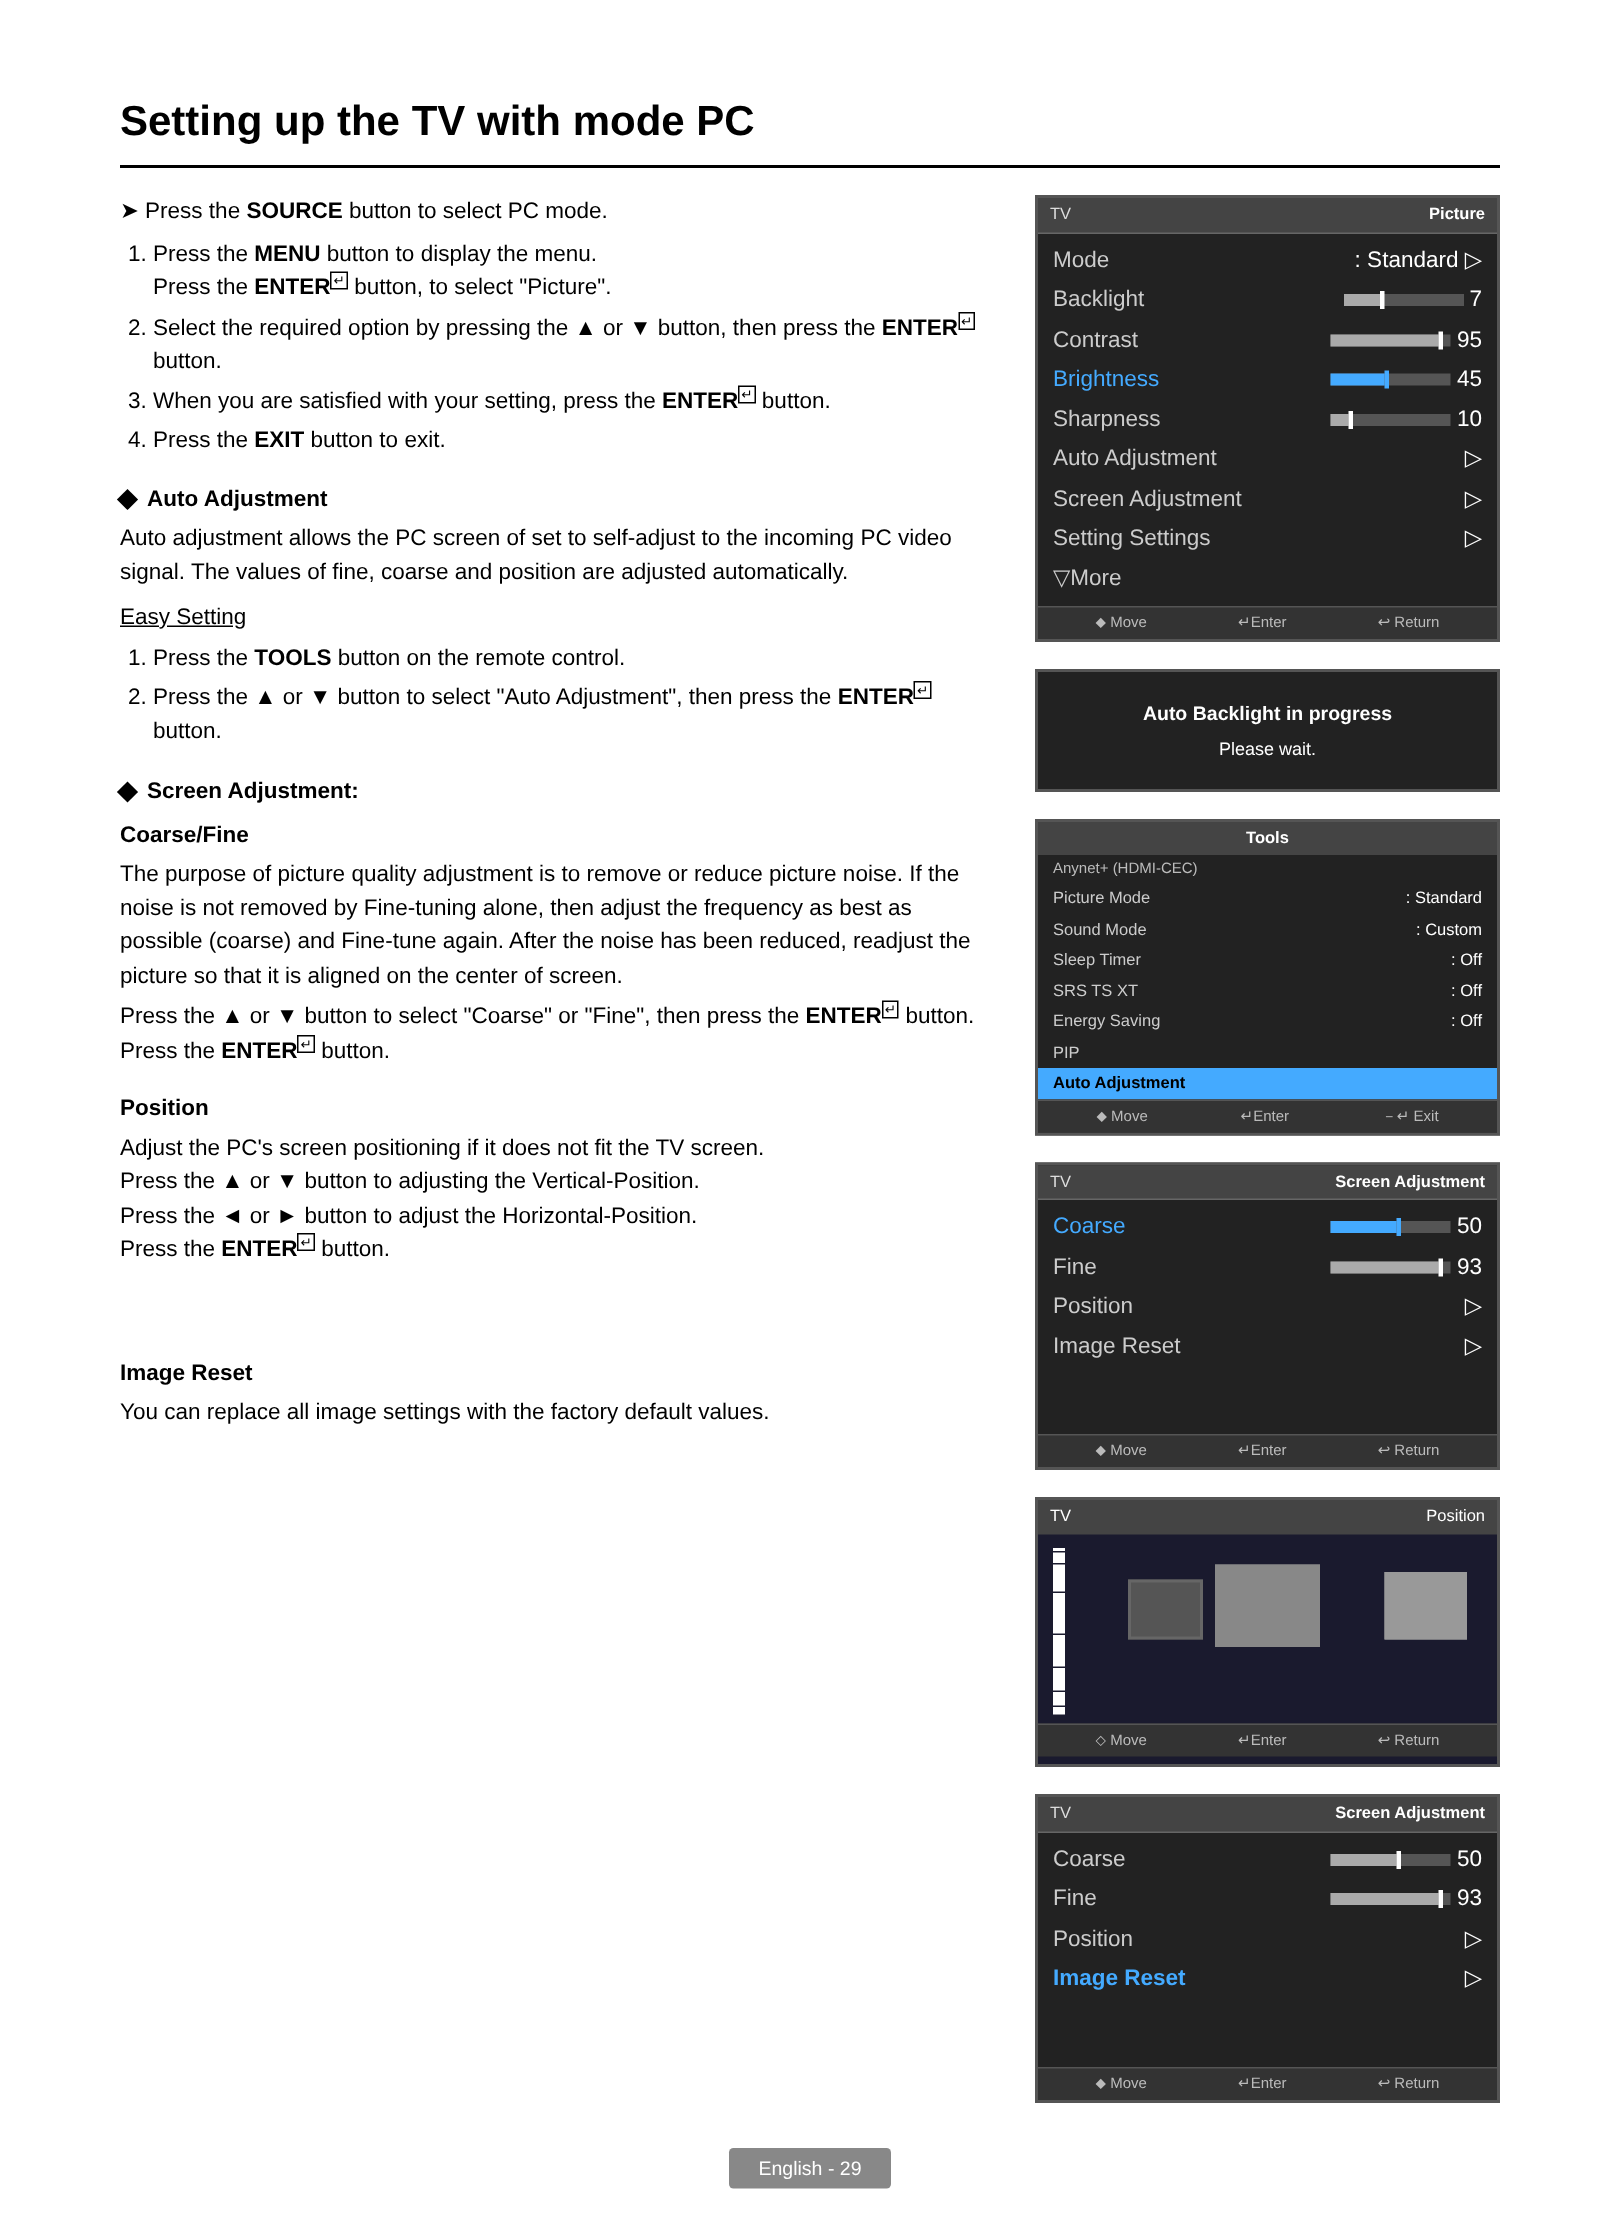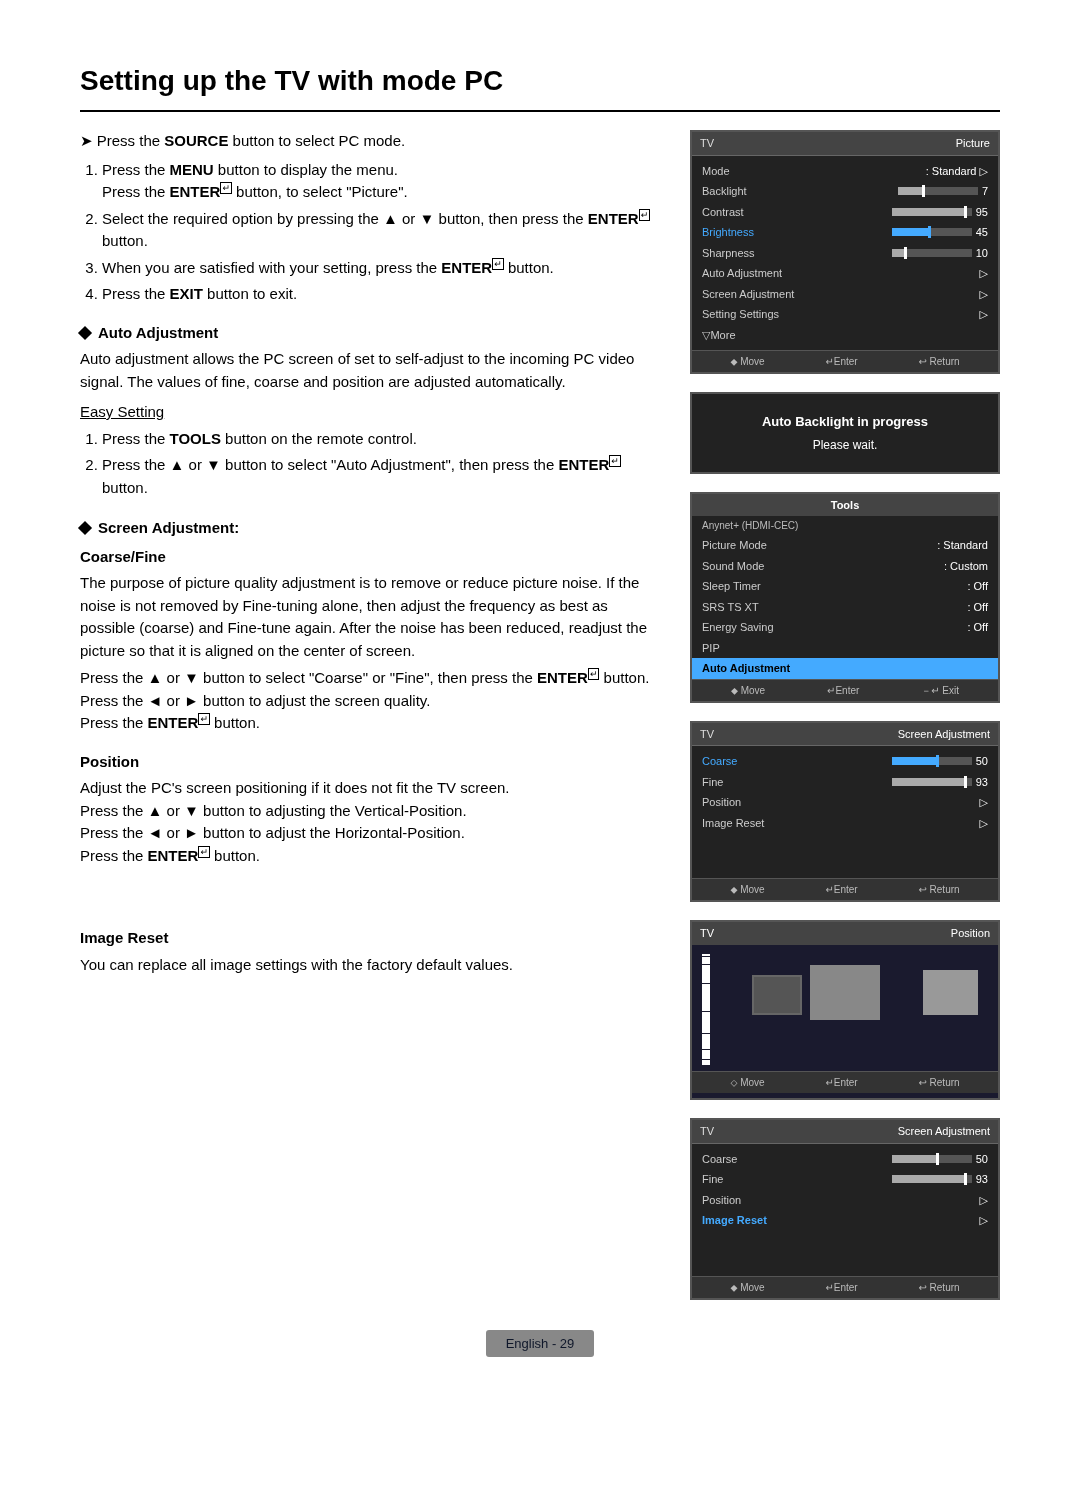--- a/index.html
+++ b/index.html
@@ -123,34 +123,34 @@
       font-size: 11px;
       border-bottom: 1px solid #666;
     }
 
     .tv-panel-header .tv-label {
       color: #ddd;
     }
 
     .tv-panel-header .tv-section-label {
       color: #fff;
-      font-weight: normal;
+      font-weight: bold;
       margin-left: 14px;
     }
 
     .tv-panel-body {
       padding: 5px 10px 5px 10px;
     }
 
     .tv-row {
       display: flex;
       justify-content: space-between;
       align-items: center;
       padding: 2px 0;
-      font-size: 11px;
+      font-size: 15px;
       gap: 22px;
     }
 
     .tv-row.highlighted {
       color: #4af;
     }
 
     .tv-row .tv-row-label {
       color: #ccc;
       white-space: nowrap;
@@ -344,21 +344,21 @@
     }
 
     .page-footer {
       text-align: center;
       margin-top: 30px;
     }
 
     .page-footer-box {
       display: inline-block;
       background: #888;
-      color: #0f172a;
+      color: #ffffff;
       padding: 4px 20px;
       font-size: 13px;
       border-radius: 3px;
     }
 
     .tv-anynet {
       font-size: 10px;
       color: #bbb;
       padding: 2px 10px;
     }
@@ -399,21 +399,20 @@
     </div>
 
     <div class="section" style="margin-top:18px;">
       <div class="section-title">
         <span class="diamond"></span>
         <span><b>Screen Adjustment:</b></span>
       </div>
       <div class="sub-section-title">Coarse/Fine</div>
       <p>The purpose of picture quality adjustment is to remove or reduce picture noise. If the noise is not removed by Fine-tuning alone, then adjust the frequency as best as possible (coarse) and Fine-tune again. After the noise has been reduced, readjust the picture so that it is aligned on the center of screen.</p>
       <p style="margin-top:5px;">Press the ▲ or ▼ button to select "Coarse" or "Fine", then press the <b>ENTER</b><span style="font-size:9px;vertical-align:super;border:1px solid #000;padding:0 1px;">↵</span> button.</p>
-      <p>Press the ◄ or ► button to adjust the screen quality.</p>
       <p>Press the <b>ENTER</b><span style="font-size:9px;vertical-align:super;border:1px solid #000;padding:0 1px;">↵</span> button.</p>
     </div>
 
     <div class="section" style="margin-top:16px;">
       <div class="sub-section-title">Position</div>
       <p>Adjust the PC's screen positioning if it does not fit the TV screen.</p>
       <p>Press the ▲ or ▼ button to adjusting the Vertical-Position.</p>
       <p>Press the ◄ or ► button to adjust the Horizontal-Position.</p>
       <p>Press the <b>ENTER</b><span style="font-size:9px;vertical-align:super;border:1px solid #000;padding:0 1px;">↵</span> button.</p>
     </div>

